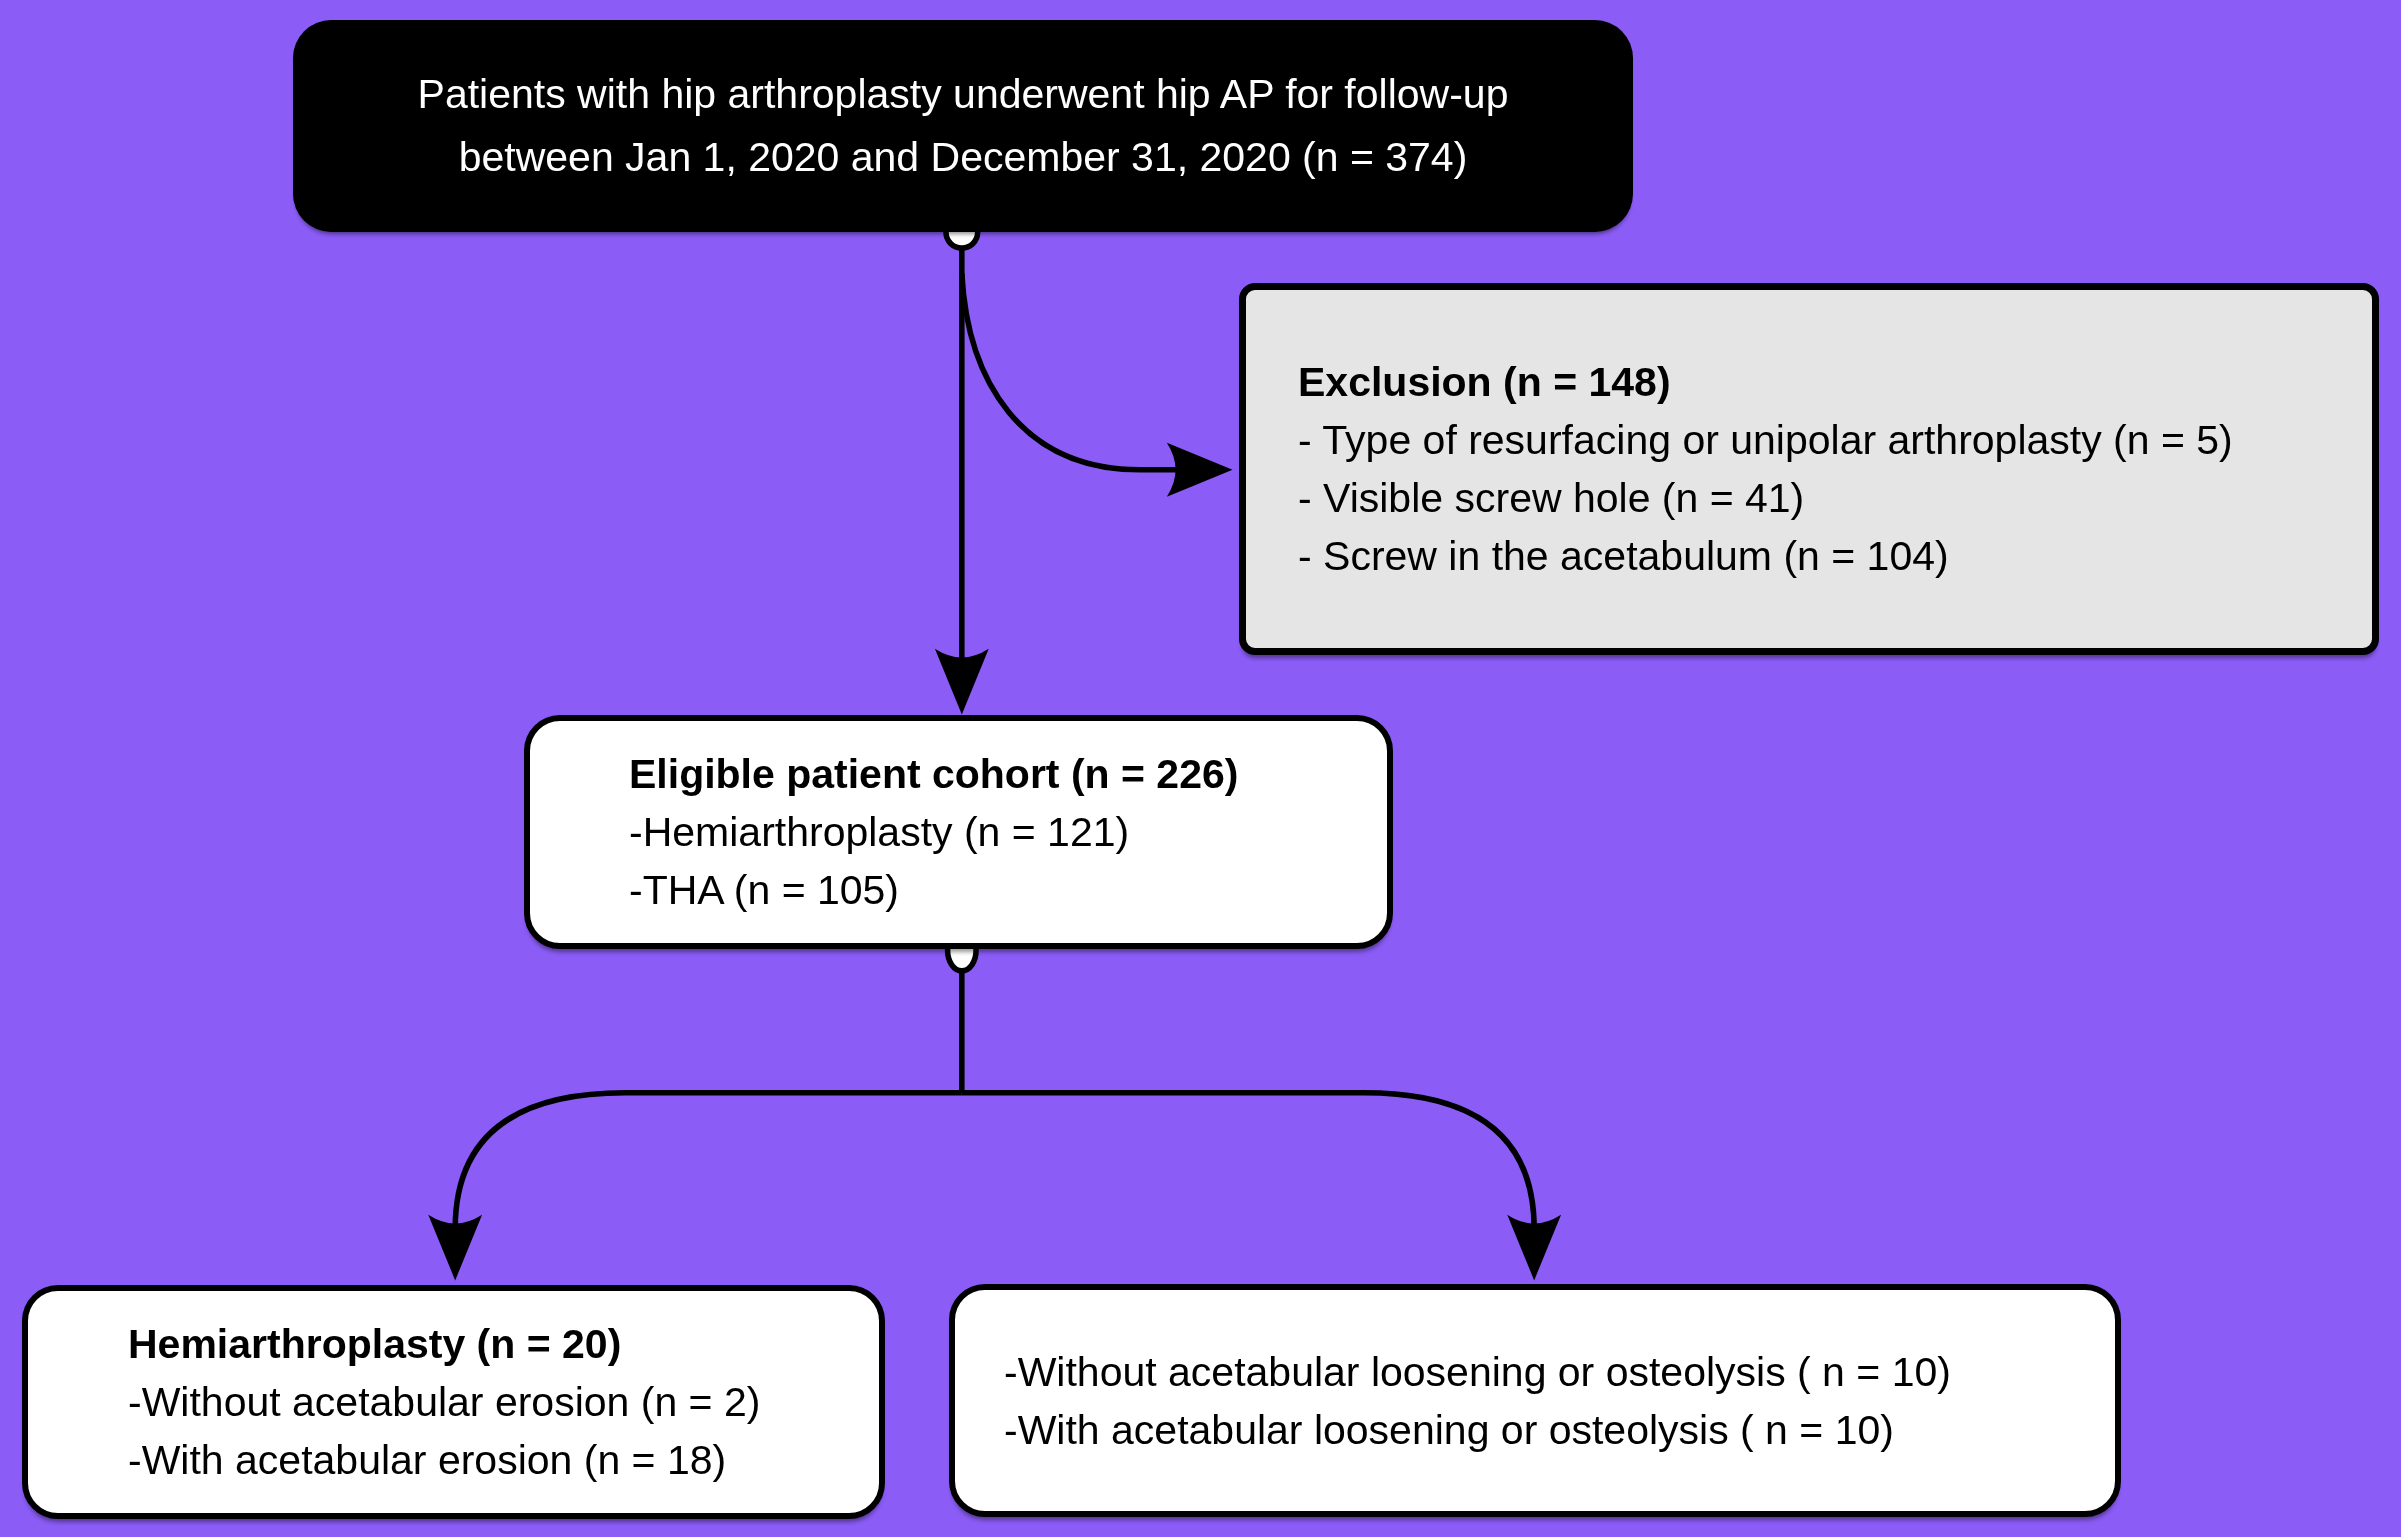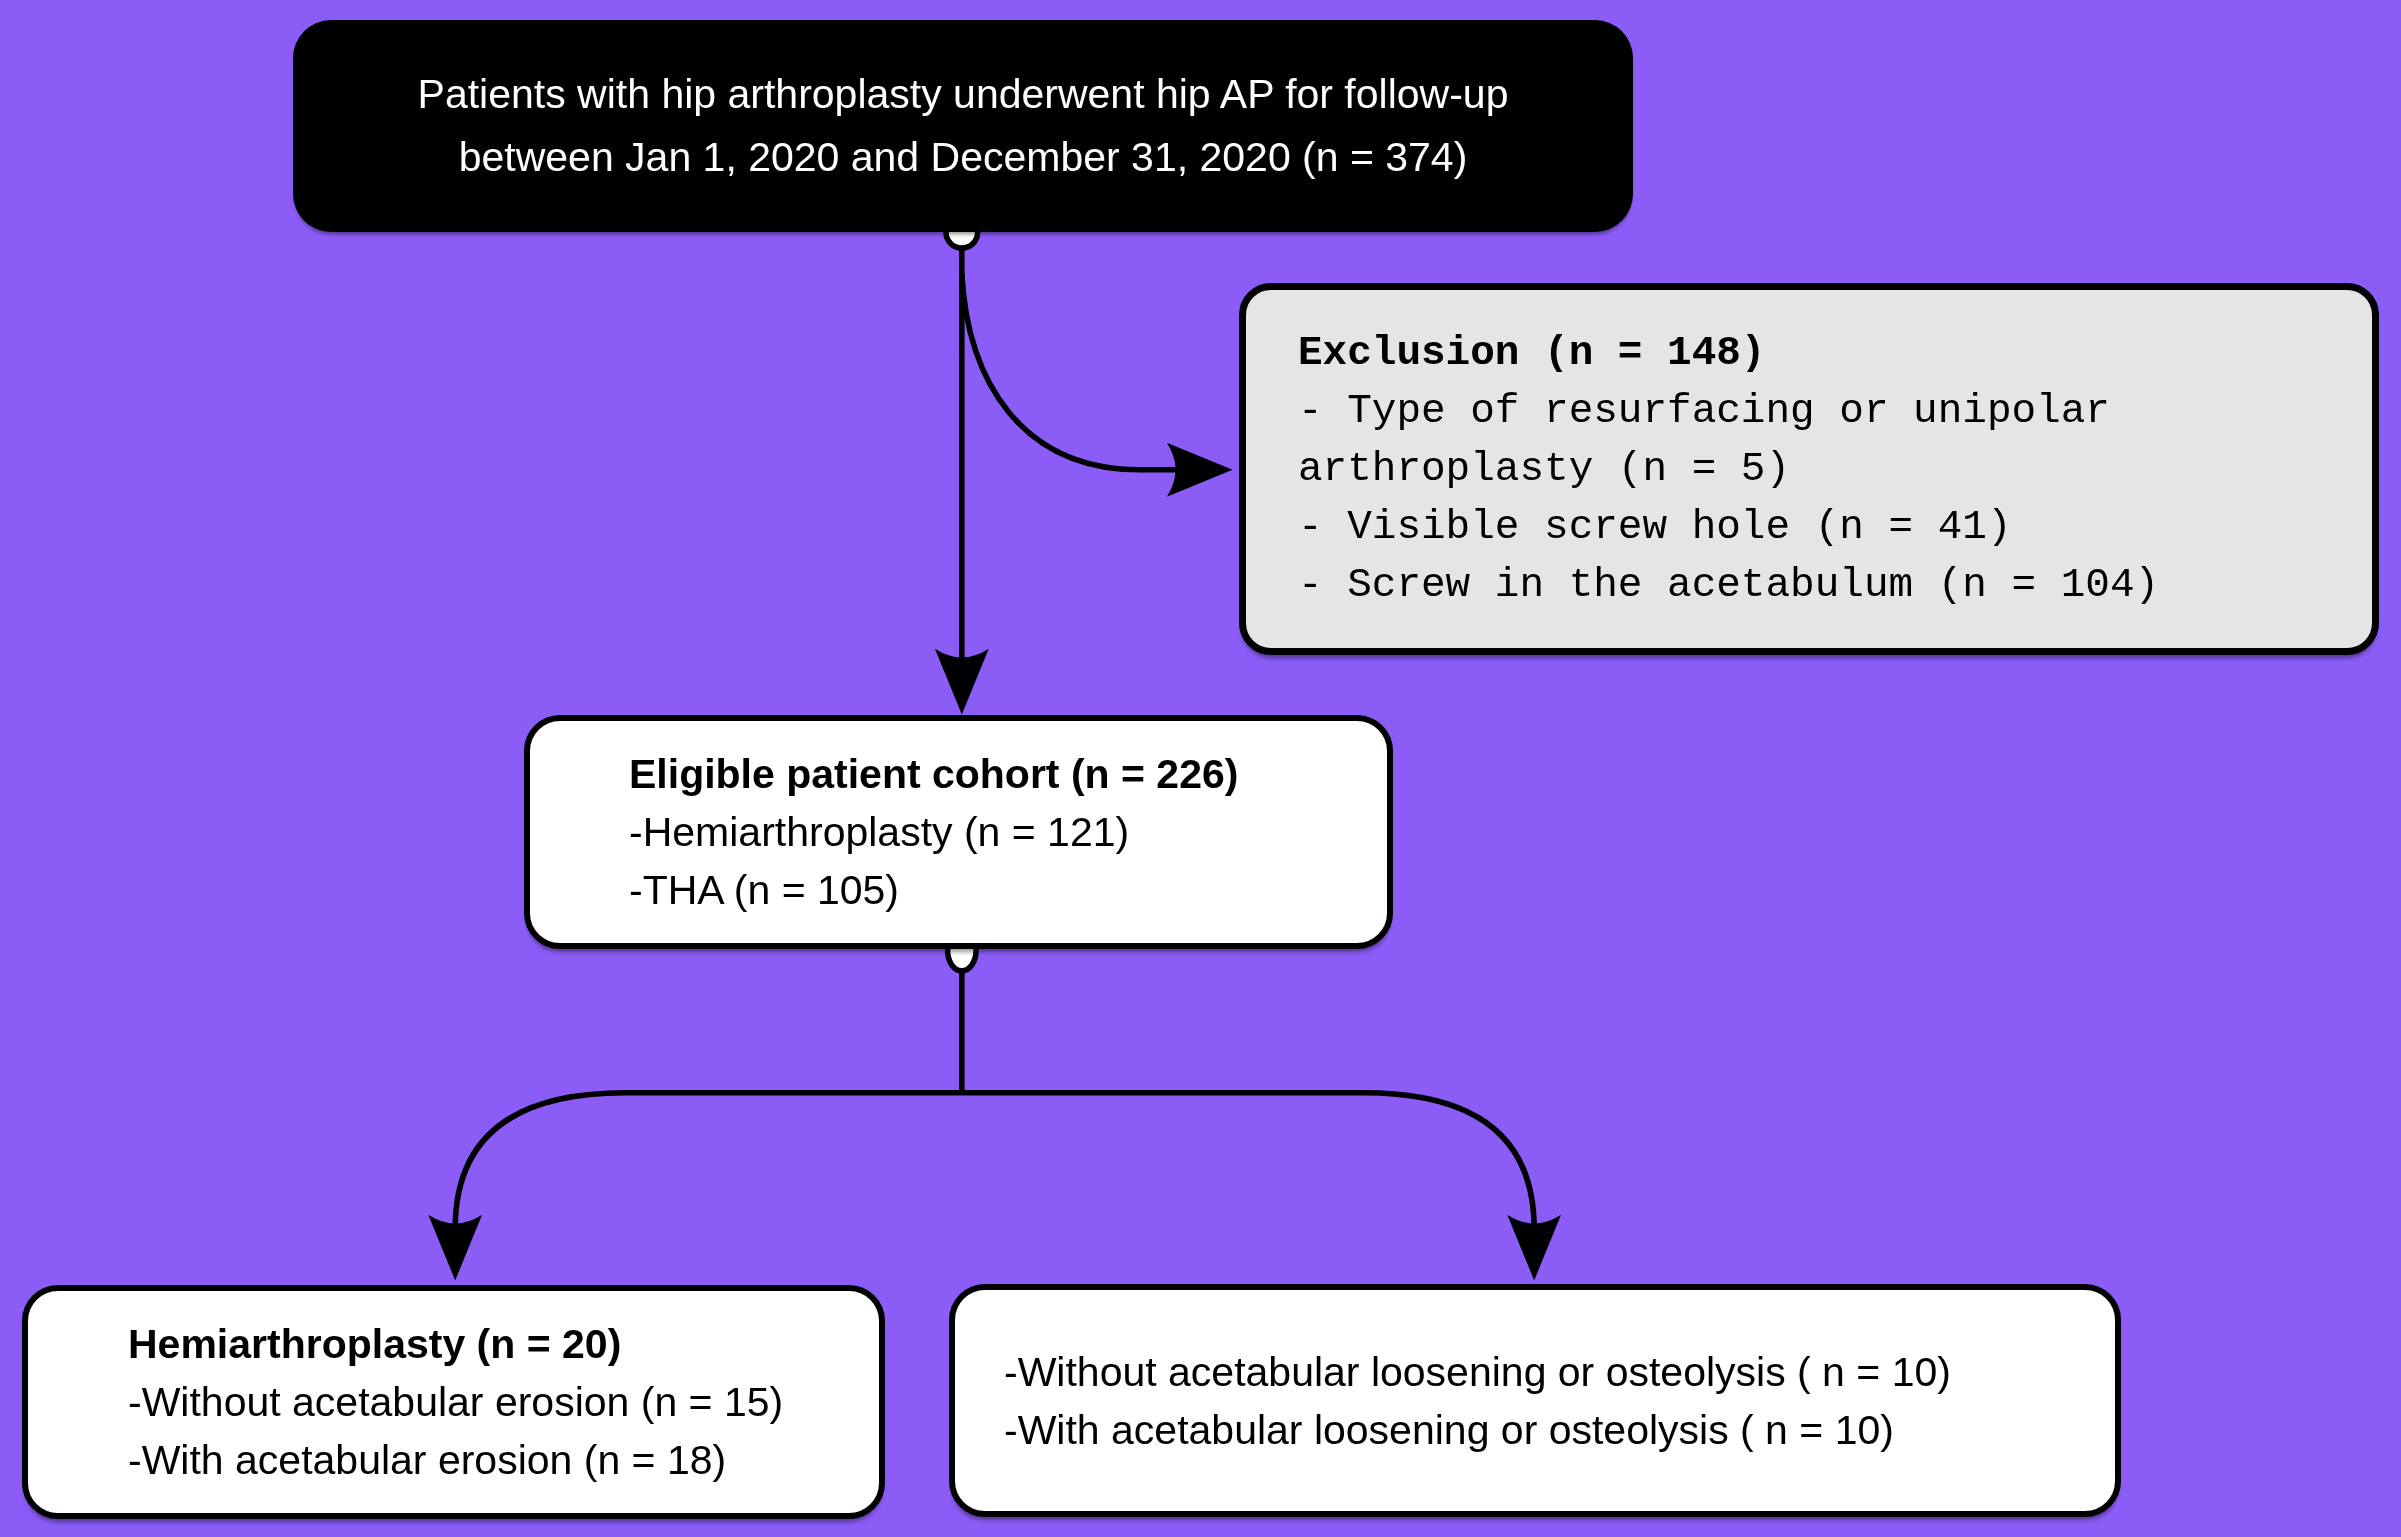--- a/index.html
+++ b/index.html
@@ -55,23 +55,22 @@
   }
   .box--light {
     background: var(--c-white, #fff);
     border: 6.3px solid var(--c-stroke, #000);
     border-radius: 36px;
     box-shadow: 0 5.5px 4px -3.2px rgba(0,0,0,0.4);
   }
   .box--gray {
     background: var(--c-gray-fill, #e5e5e5);
     border: 7.1px solid var(--c-stroke, #000);
-    border-radius: 32px;
+    border-radius: 16px;
     box-shadow: 0 5.5px 4px -3.2px rgba(0,0,0,0.4);
-    font-family: Liberation Mono, monospace;
   }
   .box-title {
     font-weight: 700;
   }
   .box-line {
     font-weight: 400;
   }
   #box-recruitment { left: 293px;  top: 20px;   width: 1340px; height: 212px; }
   #box-exclusion   { left: 1239px; top: 283px;  width: 1140px; height: 372px; padding-left: 52px;  padding-right: 16px; }
   #box-eligible    { left: 524px;  top: 715px;  width: 869px; height: 234px; padding-left: 99px; padding-right: 16px; }
@@ -116,21 +115,21 @@
   </div>
 
   <div class="box box--light" id="box-eligible">
     <div class="box-title">Eligible patient cohort (n = 226)</div>
     <div class="box-line">-Hemiarthroplasty (n = 121)</div>
     <div class="box-line">-THA (n = 105)</div>
   </div>
 
   <div class="box box--light" id="box-hemi">
     <div class="box-title">Hemiarthroplasty (n = 20)</div>
-    <div class="box-line">-Without acetabular erosion (n = 15)</div>
+    <div class="box-line">-Without acetabular erosion (n = 2)</div>
     <div class="box-line">-With acetabular erosion (n = 18)</div>
   </div>
 
   <div class="box box--light" id="box-tha">
     <div class="box-line">-Without acetabular loosening or osteolysis ( n = 10)</div>
     <div class="box-line">-With acetabular loosening or osteolysis ( n = 10)</div>
   </div>
 
 </div>
 

